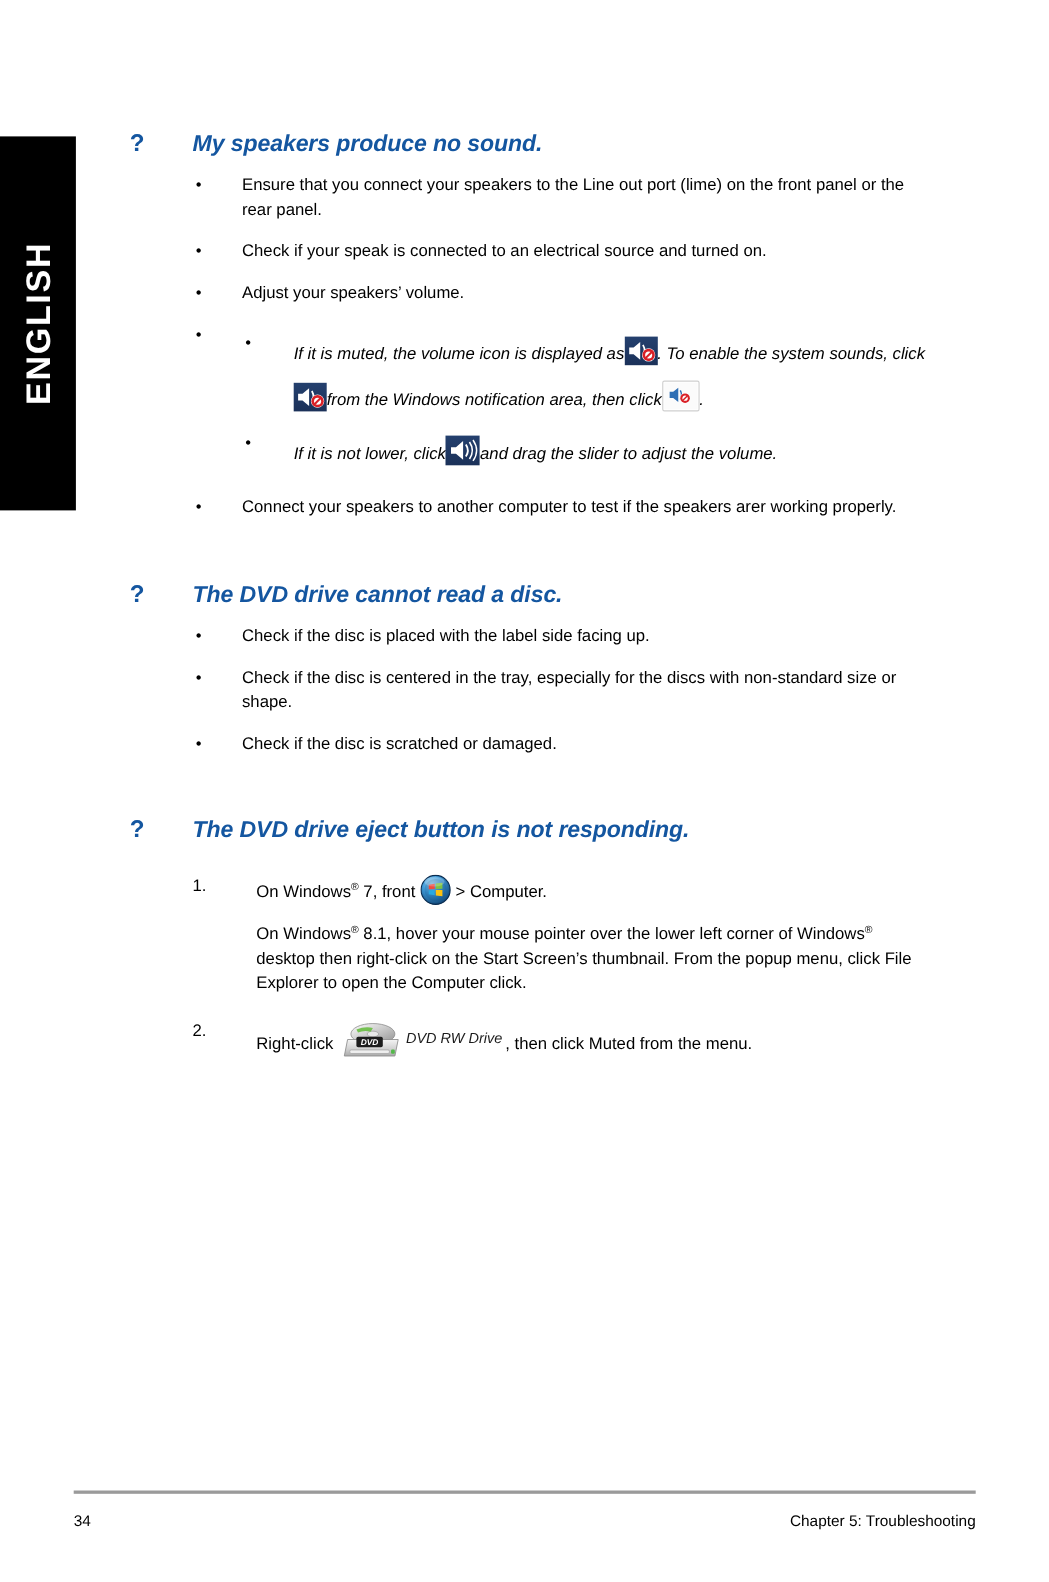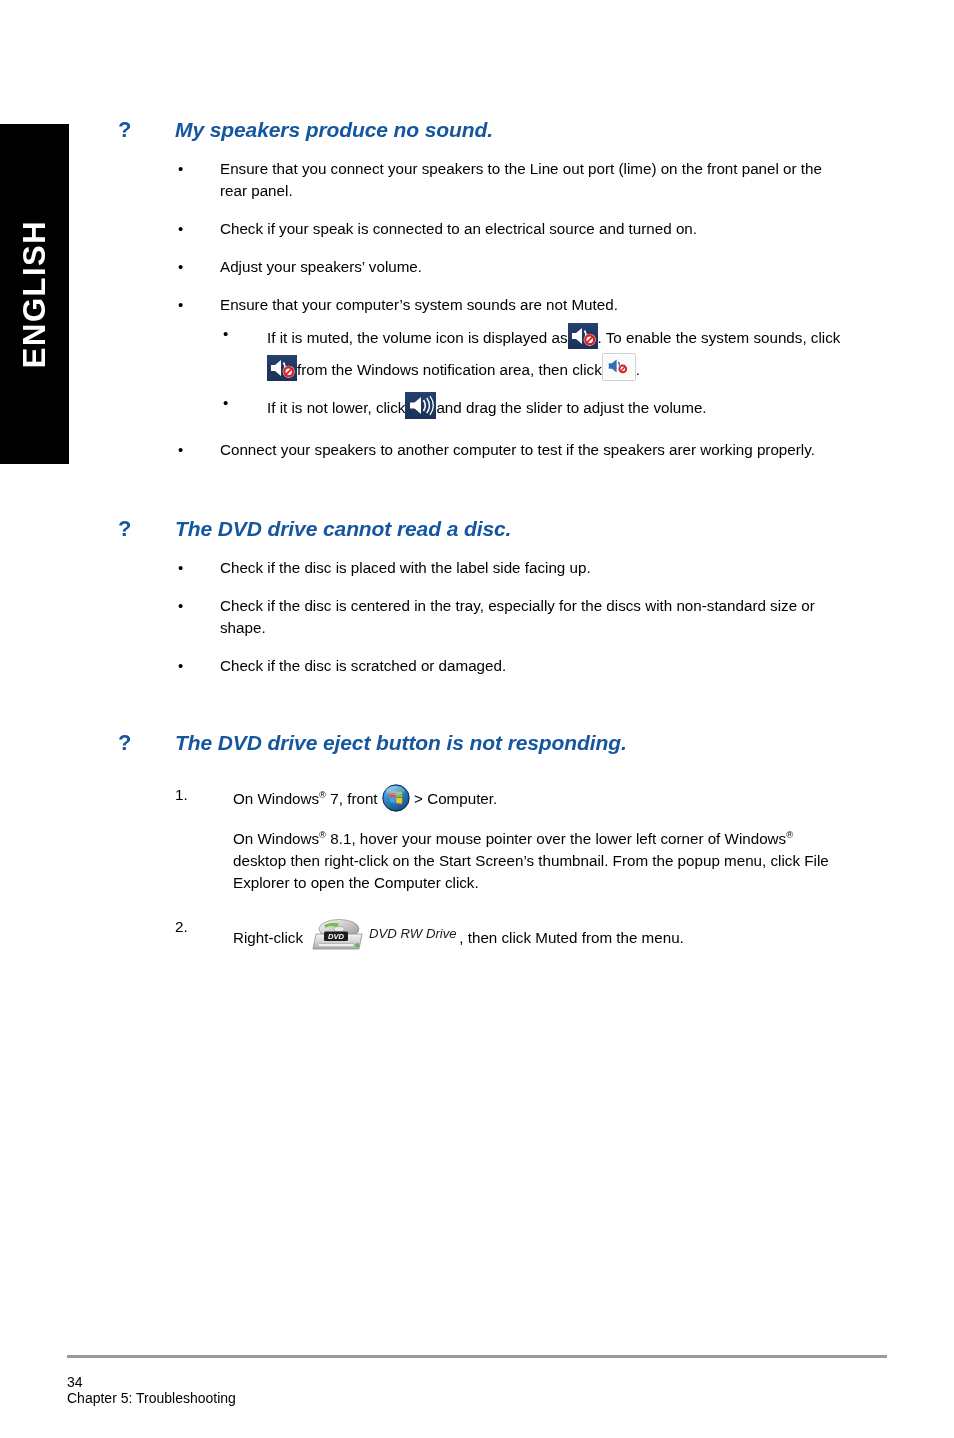--- a/index.html
+++ b/index.html
@@ -92,21 +92,21 @@
     font-size: 15.2px;
     line-height: 22px;
   }
 
   
   .lvl1 { margin-left: 57px; }
   
   .lvl2 { margin-left: 0px; margin-top: 2px; }
   .lvl2 .bitem { margin-top: 7px; }
   .lvl2 .bmark { flex: 0 0 47px; width: 47px; }
-  .lvl2 .btext { line-height: 30px; }
+  .lvl2 .btext { line-height: 42px; font-style: italic; }
 
   
   .nlist { margin-left: 57px; }
   .nitem { display: flex; margin-top: 16px; }
   .nitem .nmark {
     flex: 0 0 58px;
     width: 58px;
     font-size: 15.2px;
     line-height: 22px;
   }
@@ -166,21 +166,20 @@
     background: #9a9a9a;
     width: 100%;
   }
   #footer .frow {
     display: flex;
     justify-content: space-between;
     align-items: baseline;
     margin-top: 16px;
     font-size: 14px;
     color: #000;
-    flex-direction: column;
   }
 </style>
 </head>
 <body>
 
 <div id="lang-tab">
   <span class="lang-text">ENGLISH</span>
 </div>
 
 <div id="content">
@@ -204,21 +203,20 @@
       </div>
 
       <div class="bitem">
         <span class="bmark">•</span>
         <span class="btext">Adjust your speakers’ volume.</span>
       </div>
 
       <div class="bitem">
         <span class="bmark">•</span>
         <div class="btext">
-          <span>Ensure that your computer’s system sounds are not Muted.</span>
 
           <div class="blist lvl2">
 
             <div class="bitem">
               <span class="bmark">•</span>
               <span class="btext"><span>If it is muted, the volume icon is displayed as</span><span class="chip chip-dark icon-mute-dark"><svg viewBox="0 0 30 26" width="30" height="26">
                       <g>
                         <path d="M4 10 H8 L14 5 V21 L8 16 H4 Z" fill="#ffffff"></path>
                         <path d="M16.5 7.5 q3.2 5.5 0 11" stroke="#ffffff" stroke-width="1.6" fill="none"></path>
                       </g>

